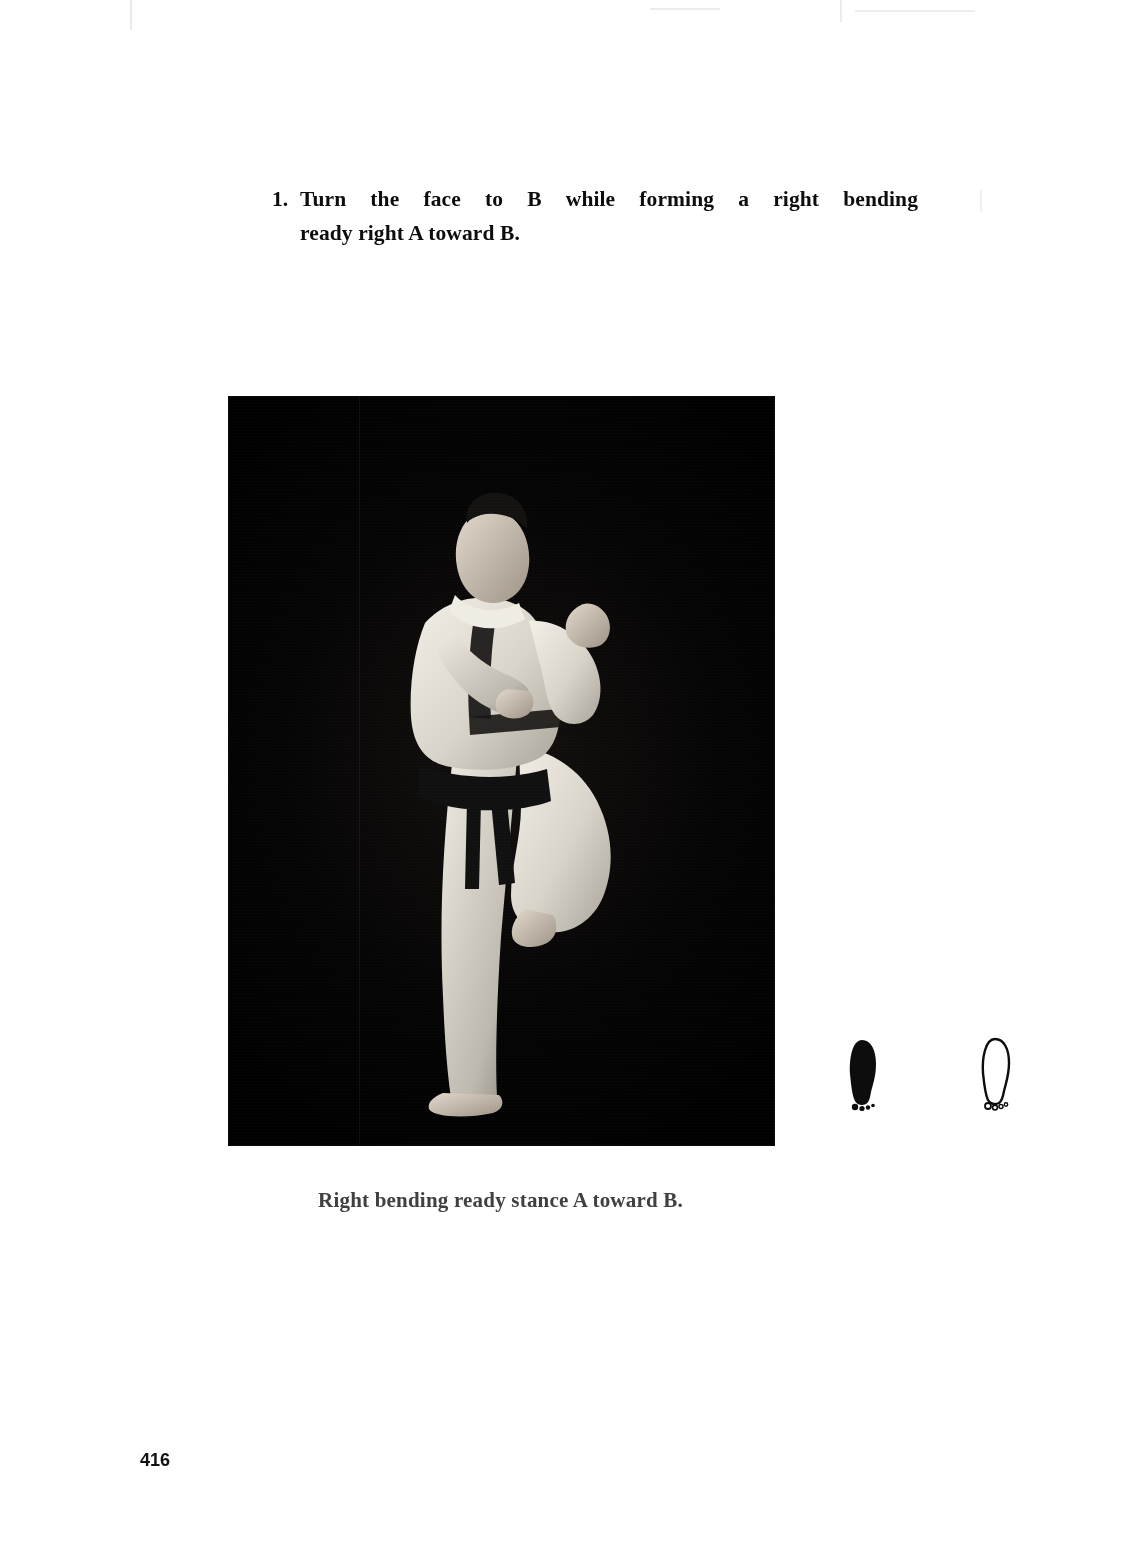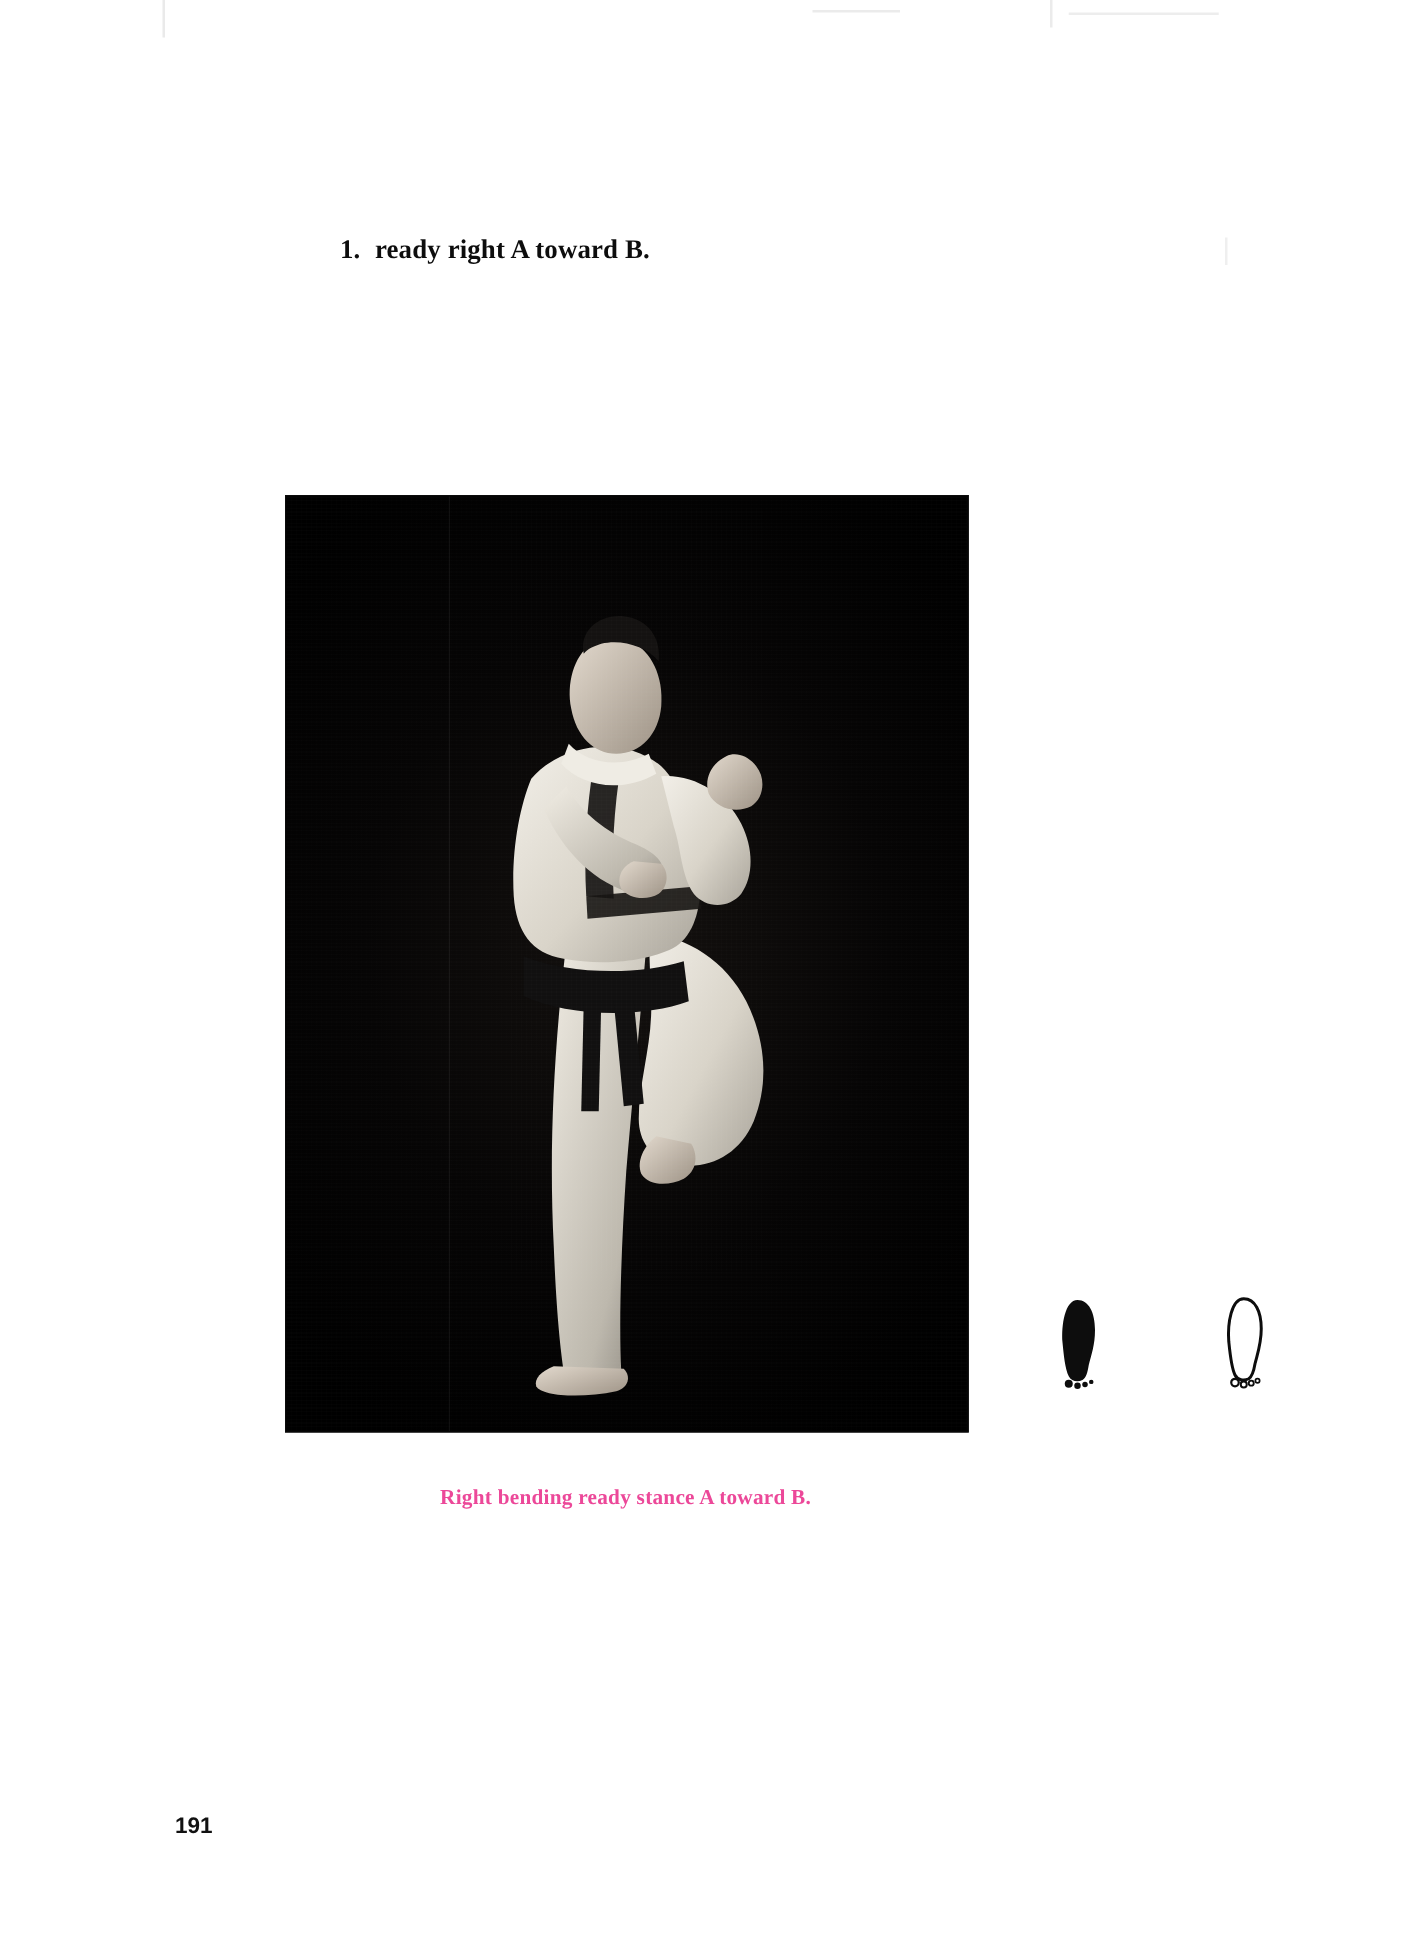--- a/index.html
+++ b/index.html
@@ -93,24 +93,24 @@
 
   
   .figure { position: absolute; left: 0; top: 0; width: 545px; height: 748px; }
 
   .caption {
     position: absolute;
     left: 228px;
     top: 1188px;
     width: 545px;
     text-align: center;
-    font-size: 17px;
+    font-size: 21px;
     font-weight: 700;
     letter-spacing: .2px;
-    color: #ec4899;
+    color: #404040;
   }
 
   
   .foot-diagram {
     position: absolute;
     left: 820px;
     top: 1030px;
     width: 230px;
     height: 90px;
   }
@@ -134,20 +134,21 @@
 
 <div class="scan-mark m1"></div>
 <div class="scan-mark m2"></div>
 <div class="scan-mark m3"></div>
 <div class="scan-mark m4"></div>
 <div class="scan-mark m5"></div>
 
 <div class="instruction">
   <span class="instruction-line first">
     <span class="instruction-num">1.</span>
+    <span>Turn the face to B while forming a right bending</span>
   </span>
   <span class="instruction-line indent">ready right A toward B.</span>
 </div>
 
 <div class="photo-frame">
   <div class="vignette"></div>
   <div class="seam"></div>
 
   <svg class="figure" viewBox="0 0 545 748" xmlns="http://www.w3.org/2000/svg">
     <defs>
@@ -214,13 +215,13 @@
 
   <svg class="foot foot-outline" width="42" height="76" viewBox="0 0 42 76" xmlns="http://www.w3.org/2000/svg">
     <path d="M20 3 C29 3 34 13 34 27 C34 39 31 47 29 55 C28 61 27 65 24 67 C20 69 15 68 13 64 C10 58 9 47 8 37 C7 23 10 3 20 3 Z" fill="none" stroke="#0d0d0d" stroke-width="2.4"></path>
     <circle cx="13" cy="70" r="3" fill="none" stroke="#0d0d0d" stroke-width="1.8"></circle>
     <circle cx="20" cy="71.5" r="2.4" fill="none" stroke="#0d0d0d" stroke-width="1.6"></circle>
     <circle cx="26" cy="70.5" r="2" fill="none" stroke="#0d0d0d" stroke-width="1.5"></circle>
     <circle cx="31" cy="68.5" r="1.7" fill="none" stroke="#0d0d0d" stroke-width="1.4"></circle>
   </svg>
 </div>
 
-<div class="page-number">191</div>
+<div class="page-number">416</div>
 
 </body></html>

